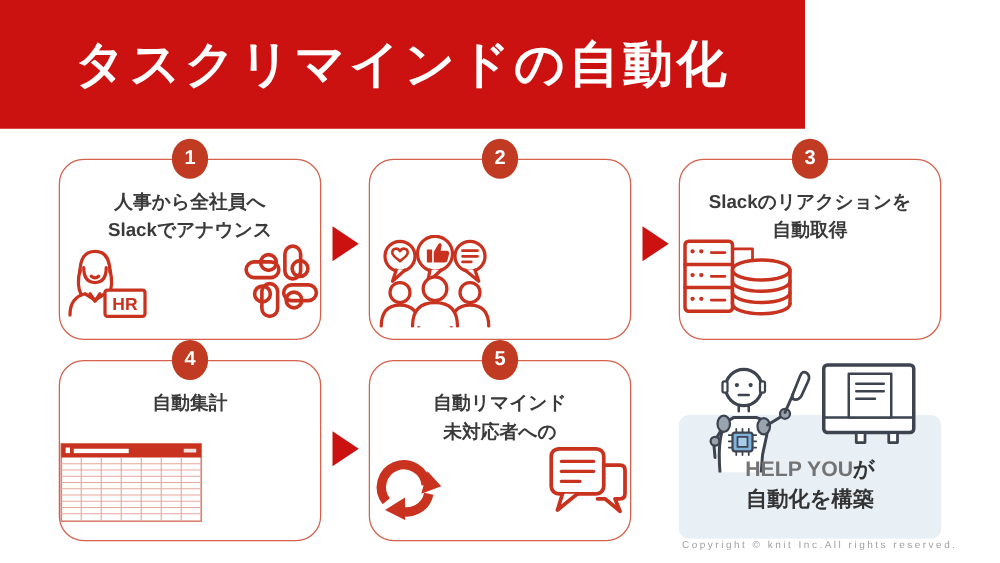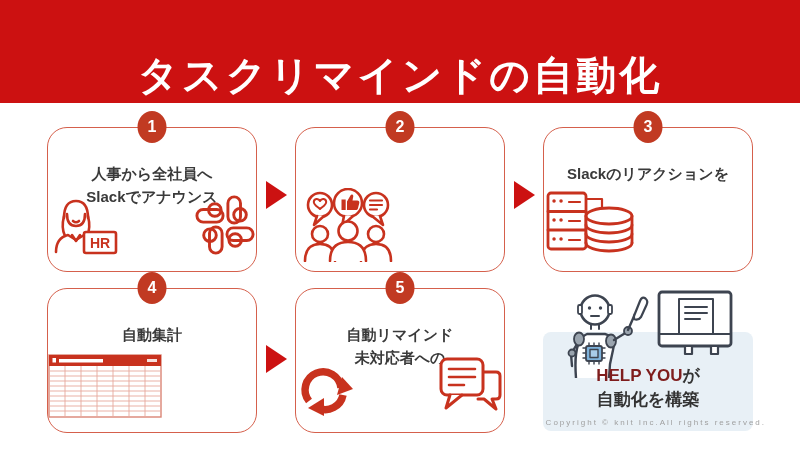--- a/index.html
+++ b/index.html
@@ -3,41 +3,41 @@
 <meta charset="utf-8">
 <style>
   * { margin:0; padding:0; box-sizing:border-box; }
   html,body { width:800px; height:450px; }
   body {
     font-family:"Liberation Sans","DejaVu Sans",sans-serif;
     background:#ffffff; position:relative; overflow:hidden;
   }
   
   .banner {
-    position:absolute; left:0; top:0; width:800px; height:103px;
-    background:#CC1111; display:flex; align-items:flex-end; justify-content:center;
+    position:absolute; left:0; top:0; width:644px; height:103px;
+    background:#CC1111; display:flex; align-items:center; justify-content:center;
   }
   .banner-title {
     color:#ffffff; font-size:40px; font-weight:bold; letter-spacing:3px;
   }
   
   .box {
     position:absolute; width:210px; height:145px;
     background:#ffffff; border:1.6px solid #D5604C; border-radius:20px;
   }
   .r1 { top:127px; } .r2 { top:288px; }
   .c1 { left:47px; } .c2 { left:295px; } .c3 { left:543px; }
   .badge {
     position:absolute; top:-17px; left:50%; transform:translateX(-50%);
     width:29px; height:32px; border-radius:50%;
     background:#C13A22; color:#ffffff; font-weight:bold; font-size:16px;
     display:flex; align-items:center; justify-content:center; z-index:2;
   }
   .box-title {
-    margin-top:34px; text-align:center;
+    margin-top:22px; text-align:center;
     font-size:15px; font-weight:bold; color:#3A3A3A; line-height:23px;
   }
   .icon-row {
     position:absolute; left:0; right:0; bottom:8px; height:76px;
     display:flex; align-items:center; justify-content:space-between; gap:10px;
   }
   
   .arrow {
     position:absolute; width:0; height:0;
     border-top:14px solid transparent; border-bottom:14px solid transparent;
@@ -55,24 +55,24 @@
     background:#E8F0F6; border-radius:8px;
   }
   .result-icons {
     position:absolute; top:-2px; left:50%; transform:translateX(-50%);
     width:186px; height:92px; z-index:1;
   }
   .result-text {
     position:absolute; left:0; right:0; top:76px; text-align:center;
     font-size:17px; font-weight:bold; color:#333333; line-height:24px; z-index:2;
   }
-  .brand { color:#7f1d1d; }
+  .brand { color:#737373; }
   
   .copyright {
-    position:absolute; right:34px; bottom:23px;
+    position:absolute; right:34px; bottom:10px;
     font-size:8px; letter-spacing:2px; color:#A0A0A0;padding-left:29px;
   }
   svg { display:block; }
 </style>
 </head>
 <body>
 
 <div class="banner">
   <div class="banner-title">タスクリマインドの自動化</div>
 </div>
@@ -132,20 +132,21 @@
         <path d="M34 73 Q34 54 52 54 Q70 54 70 73" fill="#ffffff"></path>
       </svg>
     </span>
   </div>
 </div>
 
 <div class="box r1 c3">
   <div class="badge">3</div>
   <div class="box-title">
     <div>Slackのリアクションを</div>
+    <div>自動取得</div>
   </div>
   <div class="icon-row">
     <span>
       <svg width="94" height="72" viewBox="0 0 94 72" fill="none" stroke="#C8321E" stroke-width="2.8" stroke-linecap="round" stroke-linejoin="round">
         <rect x="4" y="4" width="38" height="56" rx="3" fill="#ffffff"></rect>
         <path d="M4 22.5 H42 M4 41 H42"></path>
         <g stroke-width="3.4">
           <path d="M10 12 h.1 M17 12 h.1 M10 31 h.1 M17 31 h.1 M10 50 h.1 M17 50 h.1"></path>
         </g>
         <path d="M25 13 H36 M25 32 H36 M25 51 H36" stroke-width="2.2"></path>

